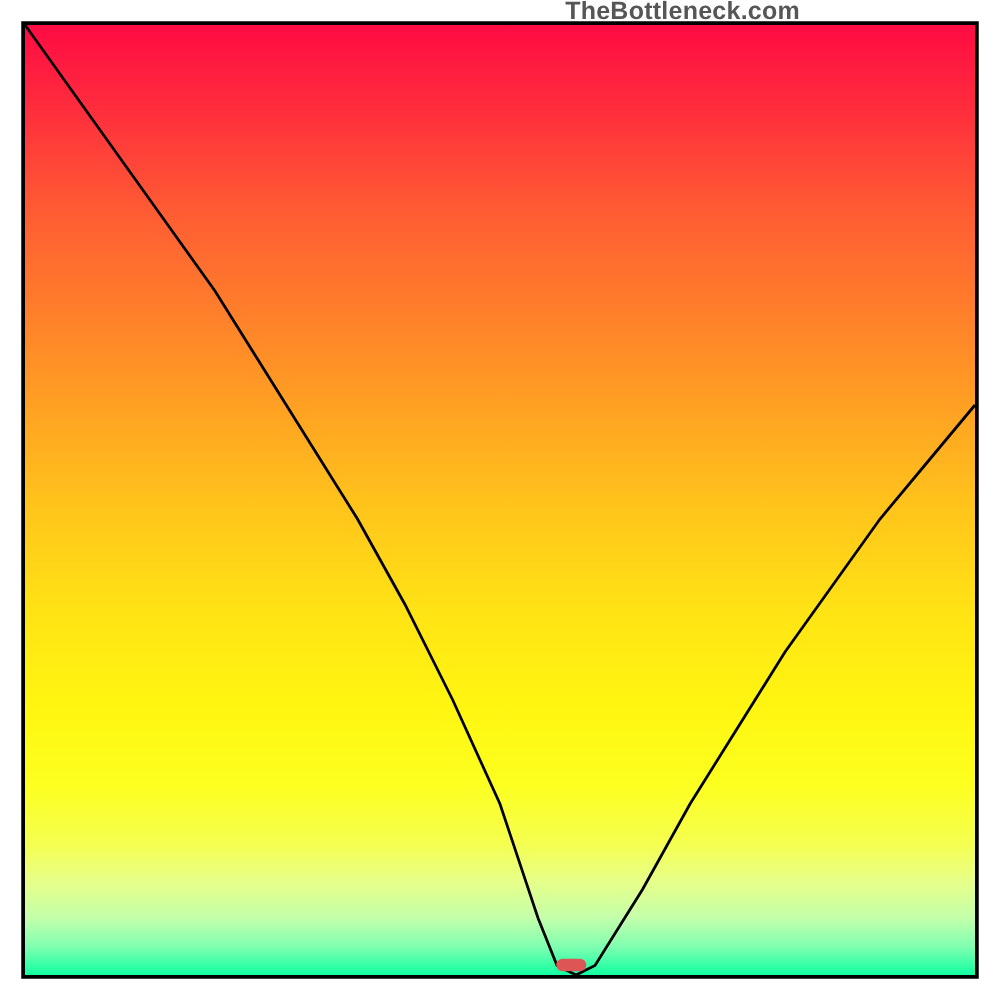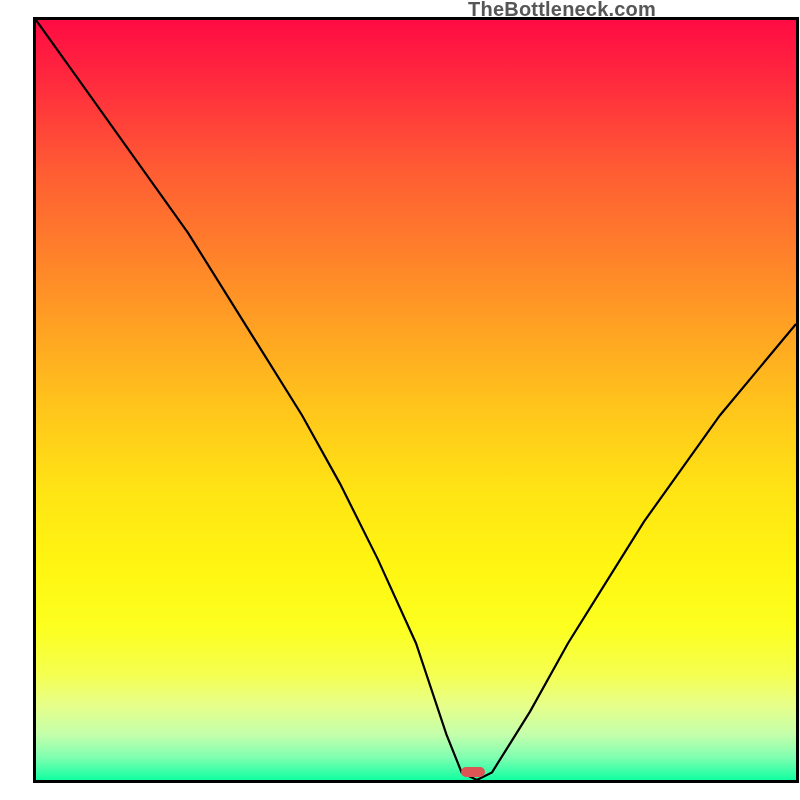--- a/index.html
+++ b/index.html
@@ -5,21 +5,21 @@
   html, body {
     margin: 0;
     padding: 0;
     width: 800px;
     height: 800px;
     background: #ffffff;
     font-family: Arial, Helvetica, sans-serif;
   }
   .frame {
     position: absolute;
-    left: 16px;
+    left: 0;
     top: 0;
     width: 660px;
     height: 800px;
     box-sizing: border-box;
   }
   .plot-area {
     position: absolute;
     left: 17px;
     top: 17px;
     width: 766px;

